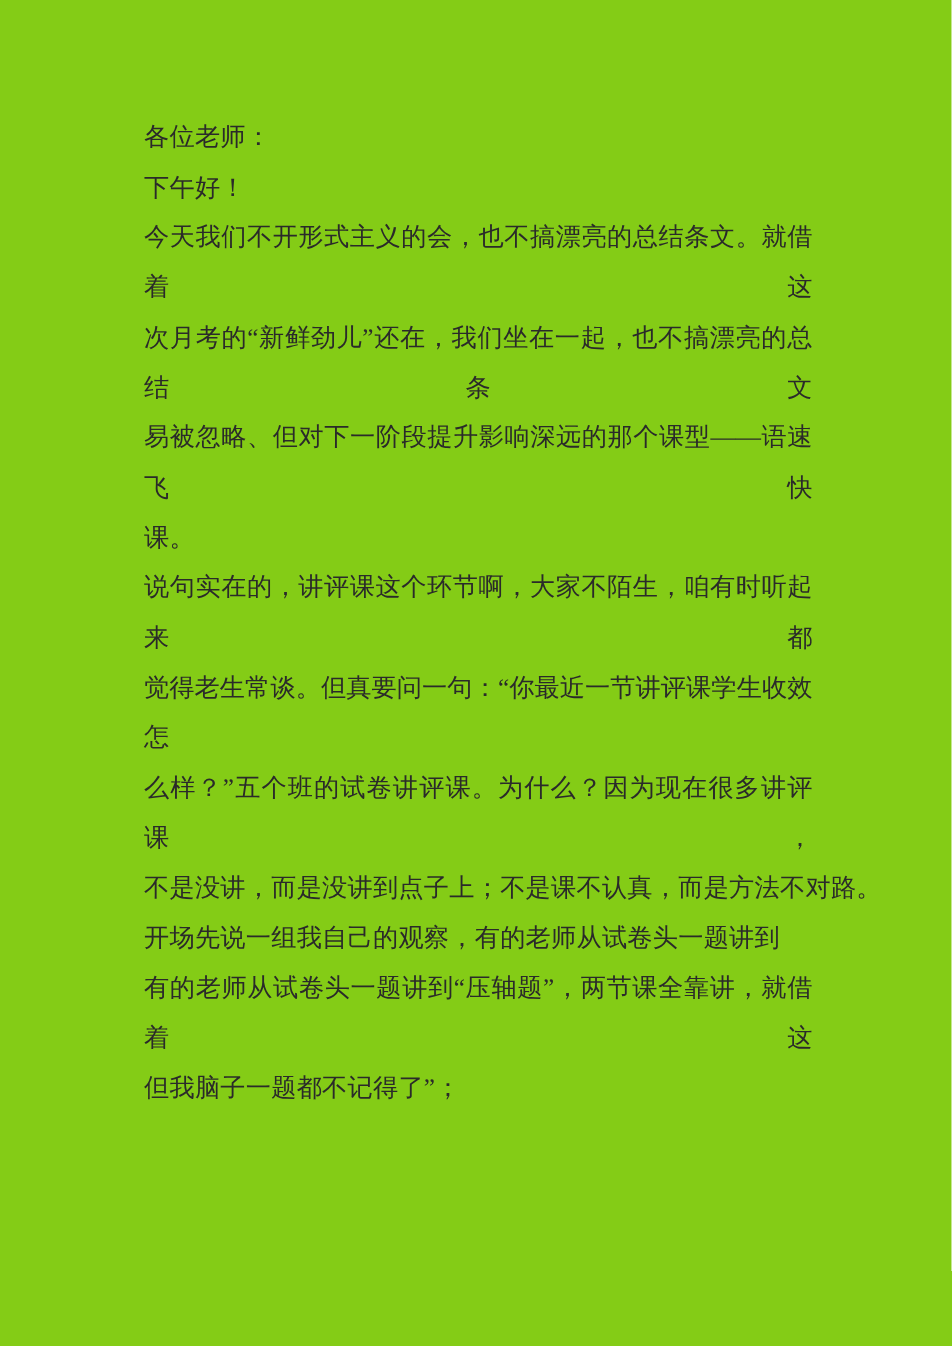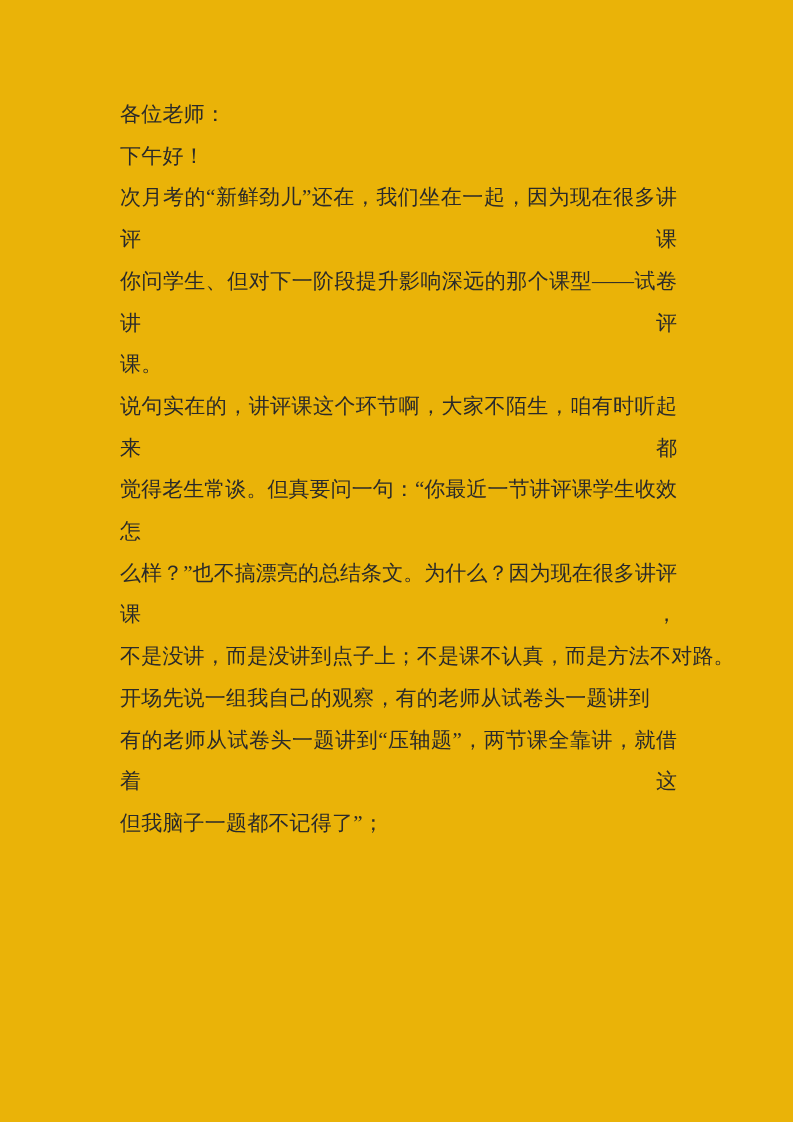--- a/index.html
+++ b/index.html
@@ -5,21 +5,21 @@
   html, body {
     margin: 0;
     padding: 0;
     background: #ffffff;
   }
   .page {
     position: relative;
     width: 793px;
     height: 1122px;
     margin: 0 auto;
-    background: #eab308;
+    background: #84cc16;
     overflow: hidden;
     font-family: "Liberation Serif", "DejaVu Serif", serif;
   }
   .content {
     position: absolute;
     top: 94px;
     left: 120px;
     width: 557px;
     color: #2a2a2a;
     font-size: 21px;
@@ -47,28 +47,29 @@
 
 <div class="page">
   <div class="content" id="doc-body">
       <div class="paragraph">
         <div class="text-line">各位老师：</div>
       </div>
       <div class="paragraph">
         <div class="text-line">下午好！</div>
       </div>
       <div class="paragraph">
-        <div class="text-line fill">次月考的“新鲜劲儿”还在，我们坐在一起，因为现在很多讲评课</div>
-        <div class="text-line fill">你问学生、但对下一阶段提升影响深远的那个课型——试卷讲评</div>
+        <div class="text-line fill">今天我们不开形式主义的会，也不搞漂亮的总结条文。就借着这</div>
+        <div class="text-line fill">次月考的“新鲜劲儿”还在，我们坐在一起，也不搞漂亮的总结条文</div>
+        <div class="text-line fill">易被忽略、但对下一阶段提升影响深远的那个课型——语速飞快</div>
         <div class="text-line">课。</div>
       </div>
       <div class="paragraph">
         <div class="text-line fill">说句实在的，讲评课这个环节啊，大家不陌生，咱有时听起来都</div>
         <div class="text-line fill">觉得老生常谈。但真要问一句：“你最近一节讲评课学生收效怎</div>
-        <div class="text-line fill">么样？”也不搞漂亮的总结条文。为什么？因为现在很多讲评课，</div>
+        <div class="text-line fill">么样？”五个班的试卷讲评课。为什么？因为现在很多讲评课，</div>
         <div class="text-line">不是没讲，而是没讲到点子上；不是课不认真，而是方法不对路。</div>
       </div>
       <div class="paragraph">
         <div class="text-line">开场先说一组我自己的观察，有的老师从试卷头一题讲到</div>
       </div>
       <div class="paragraph">
         <div class="text-line fill">有的老师从试卷头一题讲到“压轴题”，两节课全靠讲，就借着这</div>
         <div class="text-line">但我脑子一题都不记得了”；</div>
       </div>
     </div>

